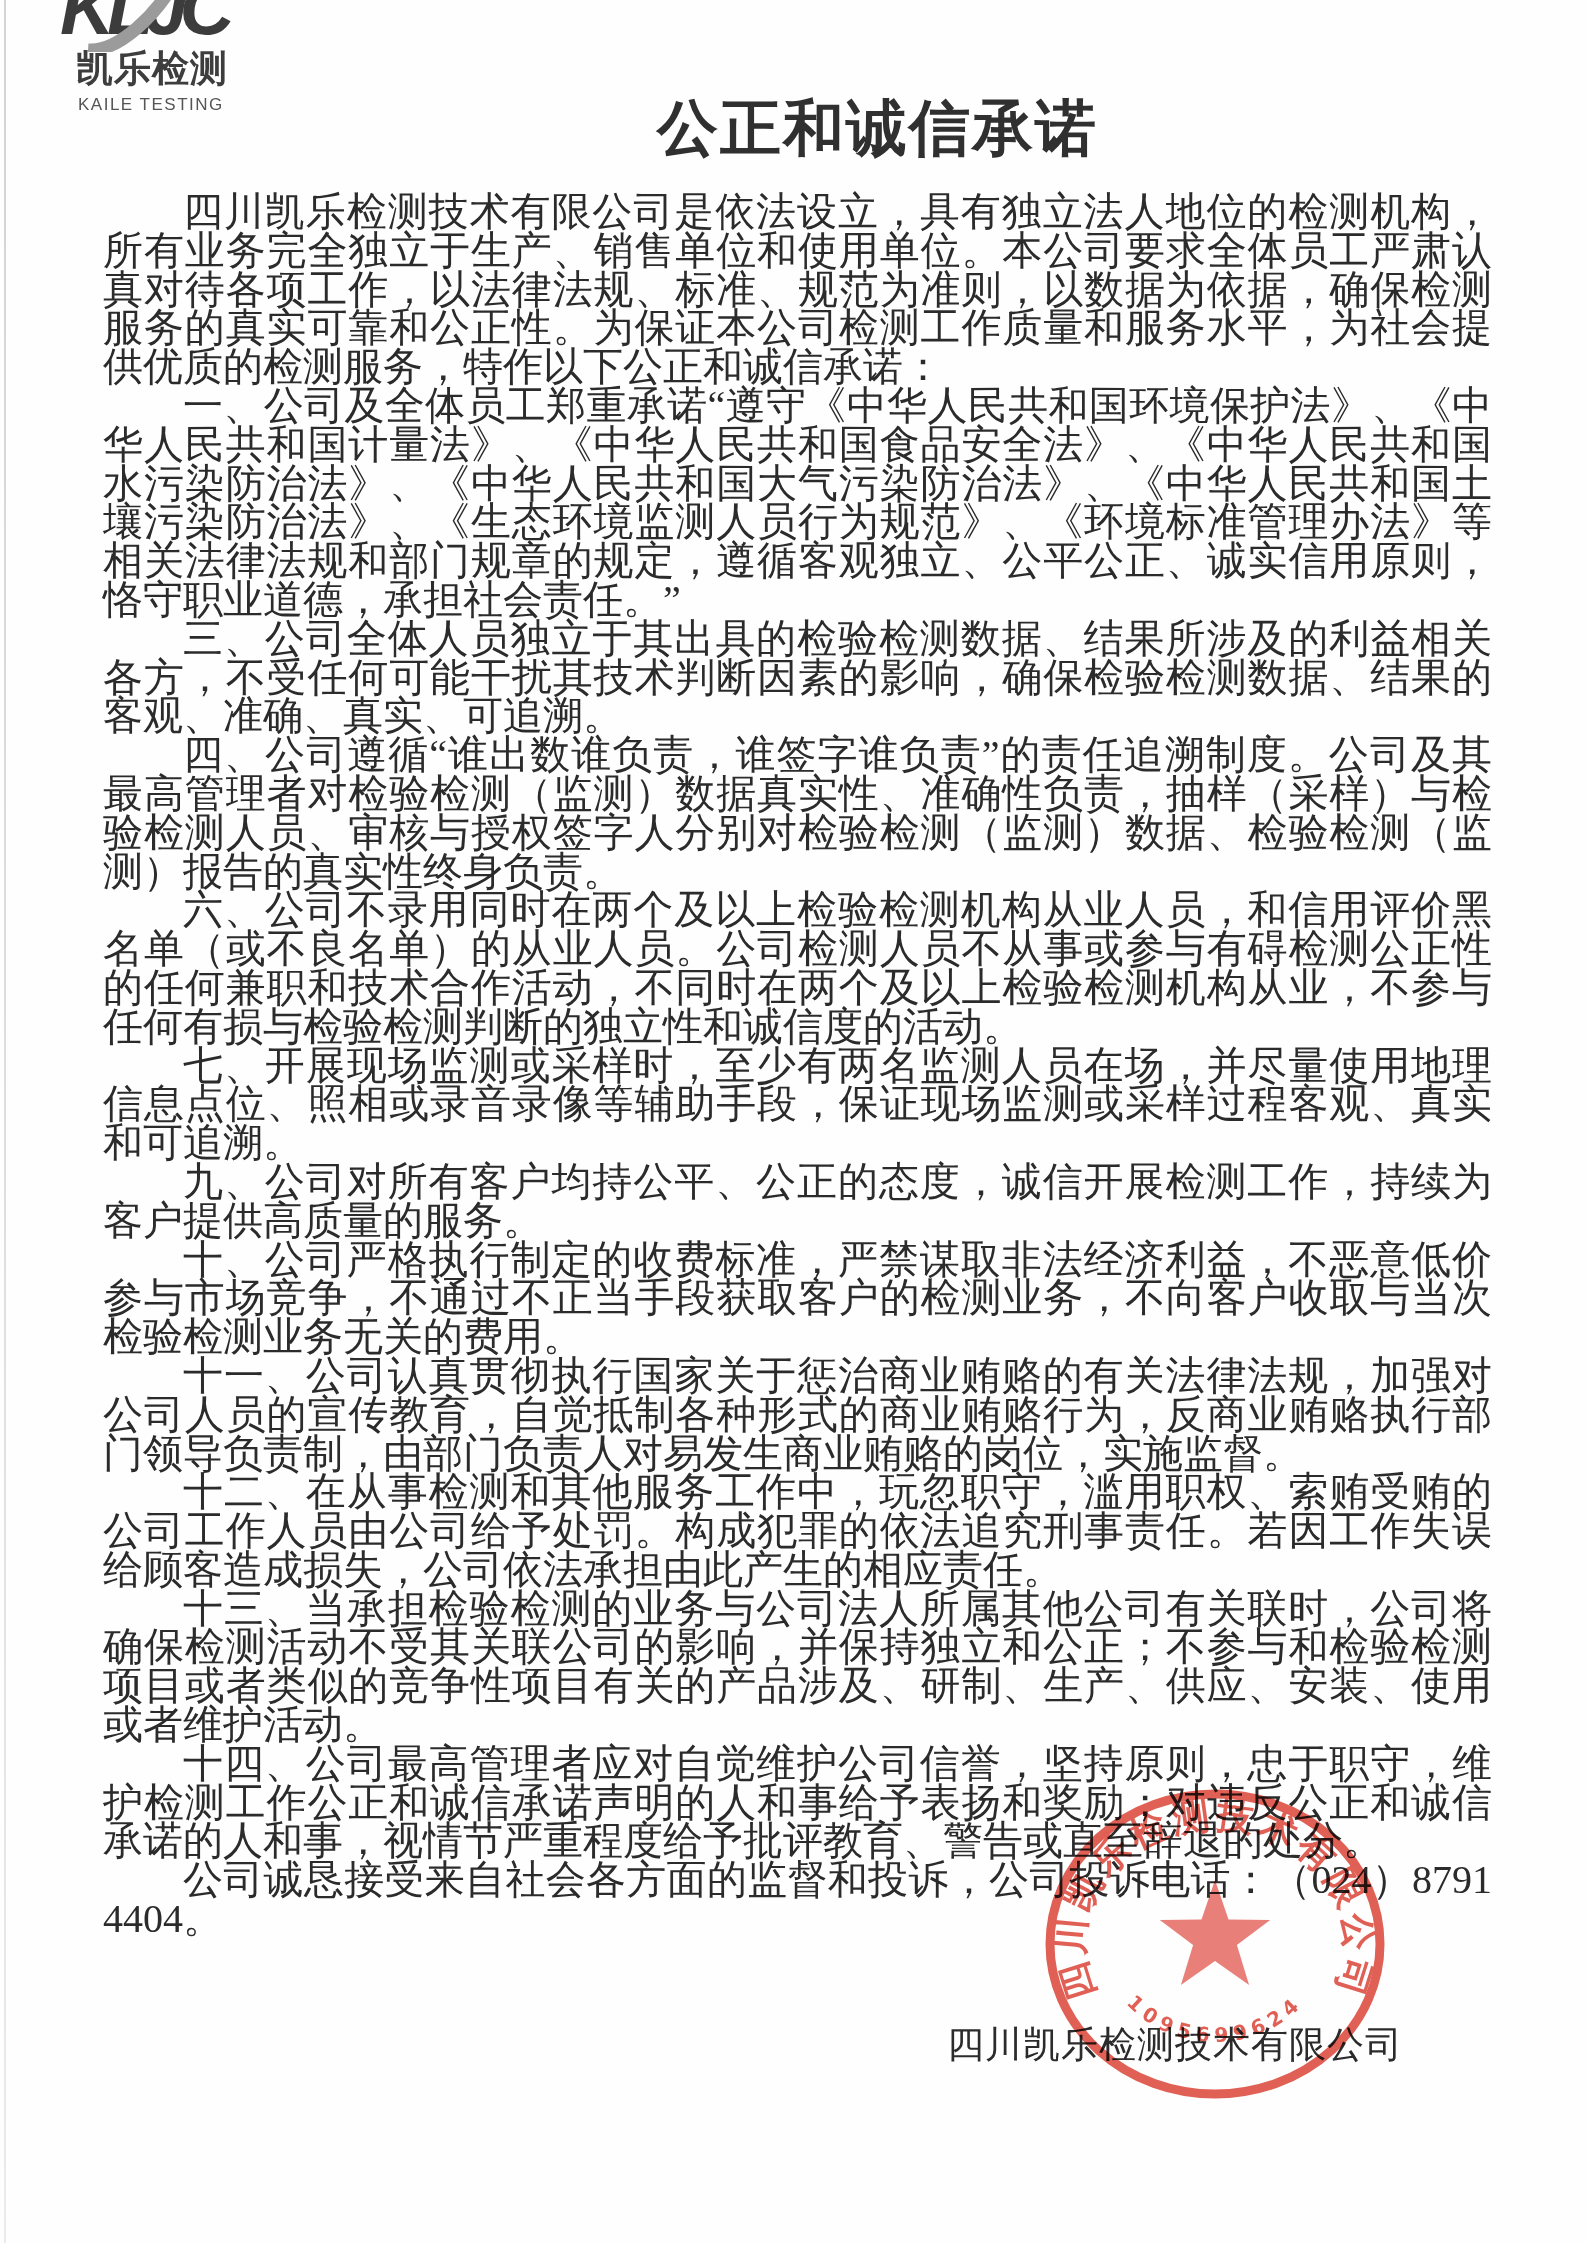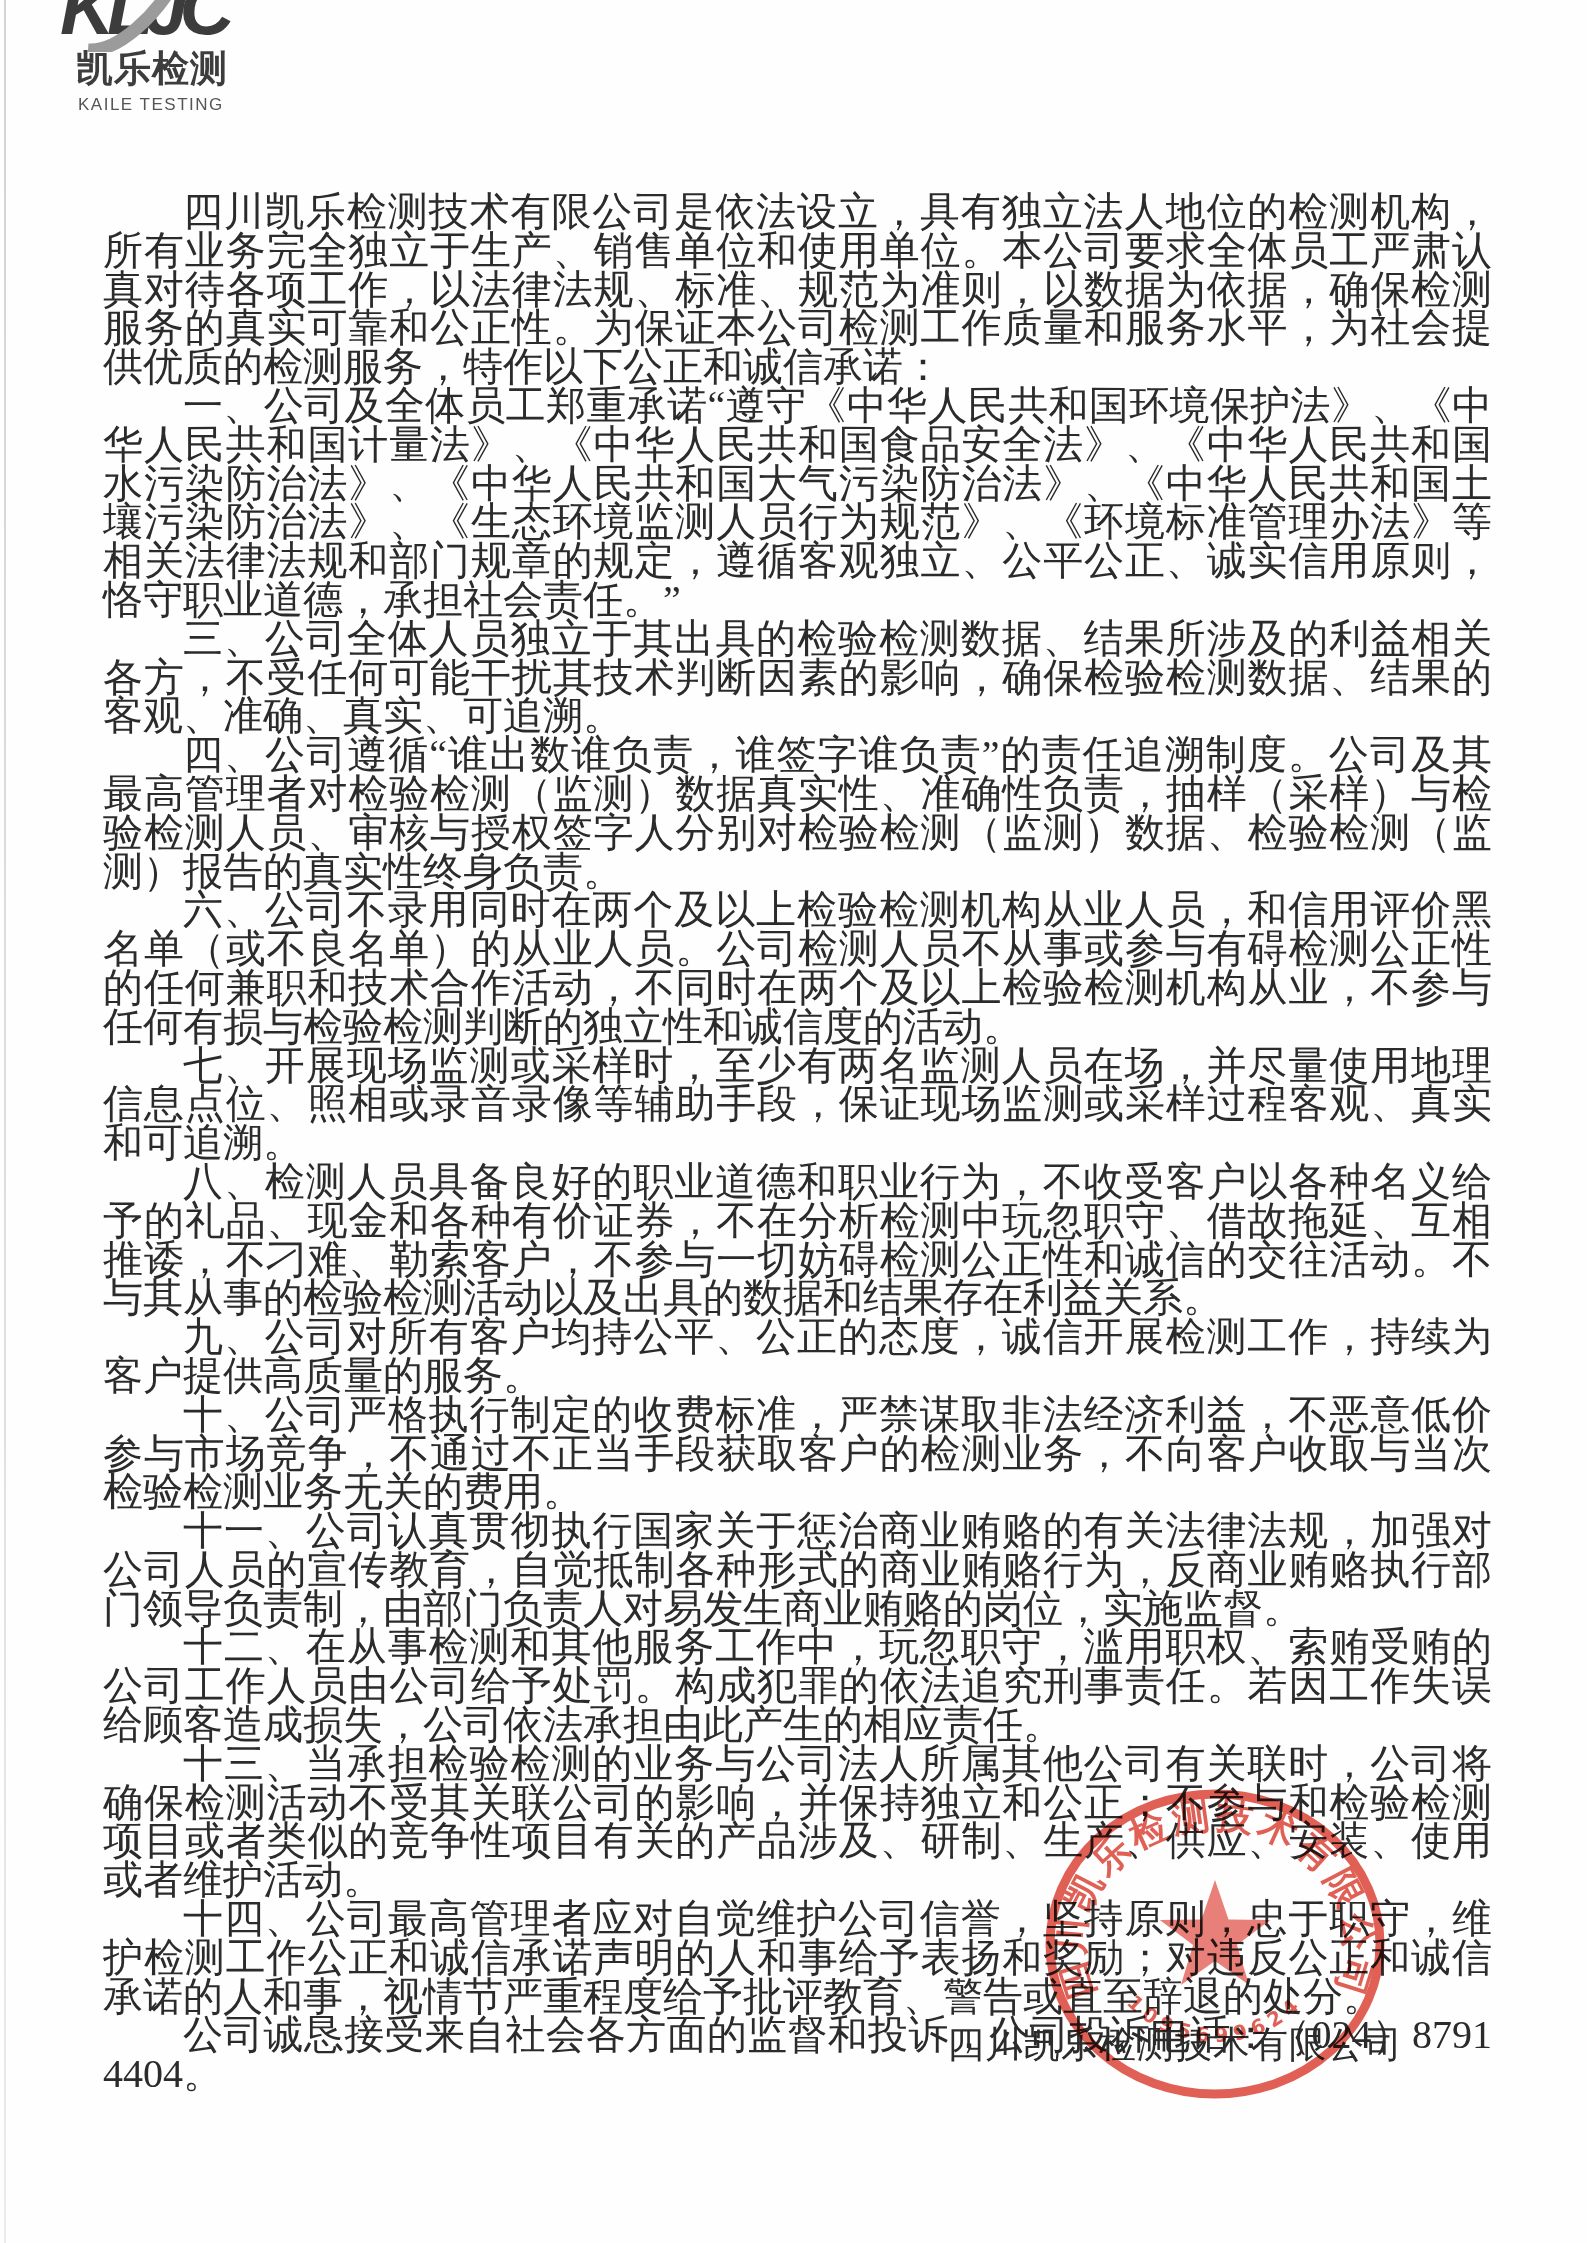--- a/index.html
+++ b/index.html
@@ -84,29 +84,29 @@
 
   <div class="logo">
     <svg class="logo-mark" width="185" height="86" viewBox="0 0 185 86">
       <text x="2" y="68" font-size="76" letter-spacing="-8" fill="#3c3c3c">KLJC</text>
       <path d="M30 84 C 58 86, 100 52, 124 2" stroke="#9b9b9b" stroke-width="13" fill="none"></path>
     </svg>
     <div class="logo-cn">凯乐检测</div>
     <div class="logo-en">KAILE TESTING</div>
   </div>
 
+  <div class="doc-title">公正和诚信承诺</div>
 
   <div class="body-text">
     <p>四川凯乐检测技术有限公司是依法设立，具有独立法人地位的检测机构，所有业务完全独立于生产、销售单位和使用单位。本公司要求全体员工严肃认真对待各项工作，以法律法规、标准、规范为准则，以数据为依据，确保检测服务的真实可靠和公正性。为保证本公司检测工作质量和服务水平，为社会提供优质的检测服务，特作以下公正和诚信承诺：</p>
     <p>一、公司及全体员工郑重承诺“遵守《中华人民共和国环境保护法》、《中华人民共和国计量法》、《中华人民共和国食品安全法》、《中华人民共和国水污染防治法》、《中华人民共和国大气污染防治法》、《中华人民共和国土壤污染防治法》、《生态环境监测人员行为规范》、《环境标准管理办法》等相关法律法规和部门规章的规定，遵循客观独立、公平公正、诚实信用原则，恪守职业道德，承担社会责任。”</p>
     <p>三、公司全体人员独立于其出具的检验检测数据、结果所涉及的利益相关各方，不受任何可能干扰其技术判断因素的影响，确保检验检测数据、结果的客观、准确、真实、可追溯。</p>
     <p>四、公司遵循“谁出数谁负责，谁签字谁负责”的责任追溯制度。公司及其最高管理者对检验检测（监测）数据真实性、准确性负责，抽样（采样）与检验检测人员、审核与授权签字人分别对检验检测（监测）数据、检验检测（监测）报告的真实性终身负责。</p>
     <p>六、公司不录用同时在两个及以上检验检测机构从业人员，和信用评价黑名单（或不良名单）的从业人员。公司检测人员不从事或参与有碍检测公正性的任何兼职和技术合作活动，不同时在两个及以上检验检测机构从业，不参与任何有损与检验检测判断的独立性和诚信度的活动。</p>
     <p>七、开展现场监测或采样时，至少有两名监测人员在场，并尽量使用地理信息点位、照相或录音录像等辅助手段，保证现场监测或采样过程客观、真实和可追溯。</p>
-    <p>八、检测人员具备良好的职业道德和职业行为，不收受客户以各种名义给予的礼品、现金和各种有价证券，不在分析检测中玩忽职守、借故拖延、互相推诿，不刁难、勒索客户，不参与一切妨碍检测公正性和诚信的交往活动。不与其从事的检验检测活动以及出具的数据和结果存在利益关系。</p>
     <p>九、公司对所有客户均持公平、公正的态度，诚信开展检测工作，持续为客户提供高质量的服务。</p>
     <p>十、公司严格执行制定的收费标准，严禁谋取非法经济利益，不恶意低价参与市场竞争，不通过不正当手段获取客户的检测业务，不向客户收取与当次检验检测业务无关的费用。</p>
     <p>十一、公司认真贯彻执行国家关于惩治商业贿赂的有关法律法规，加强对公司人员的宣传教育，自觉抵制各种形式的商业贿赂行为，反商业贿赂执行部门领导负责制，由部门负责人对易发生商业贿赂的岗位，实施监督。</p>
     <p>十二、在从事检测和其他服务工作中，玩忽职守，滥用职权、索贿受贿的公司工作人员由公司给予处罚。构成犯罪的依法追究刑事责任。若因工作失误给顾客造成损失，公司依法承担由此产生的相应责任。</p>
     <p>十三、当承担检验检测的业务与公司法人所属其他公司有关联时，公司将确保检测活动不受其关联公司的影响，并保持独立和公正；不参与和检验检测项目或者类似的竞争性项目有关的产品涉及、研制、生产、供应、安装、使用或者维护活动。</p>
     <p>十四、公司最高管理者应对自觉维护公司信誉，坚持原则，忠于职守，维护检测工作公正和诚信承诺声明的人和事给予表扬和奖励；对违反公正和诚信承诺的人和事，视情节严重程度给予批评教育、警告或直至辞退的处分。</p>
     <p>公司诚恳接受来自社会各方面的监督和投诉，公司投诉电话：（024）87914404。</p>
   </div>
 
   <div class="signature">四川凯乐检测技术有限公司</div>

